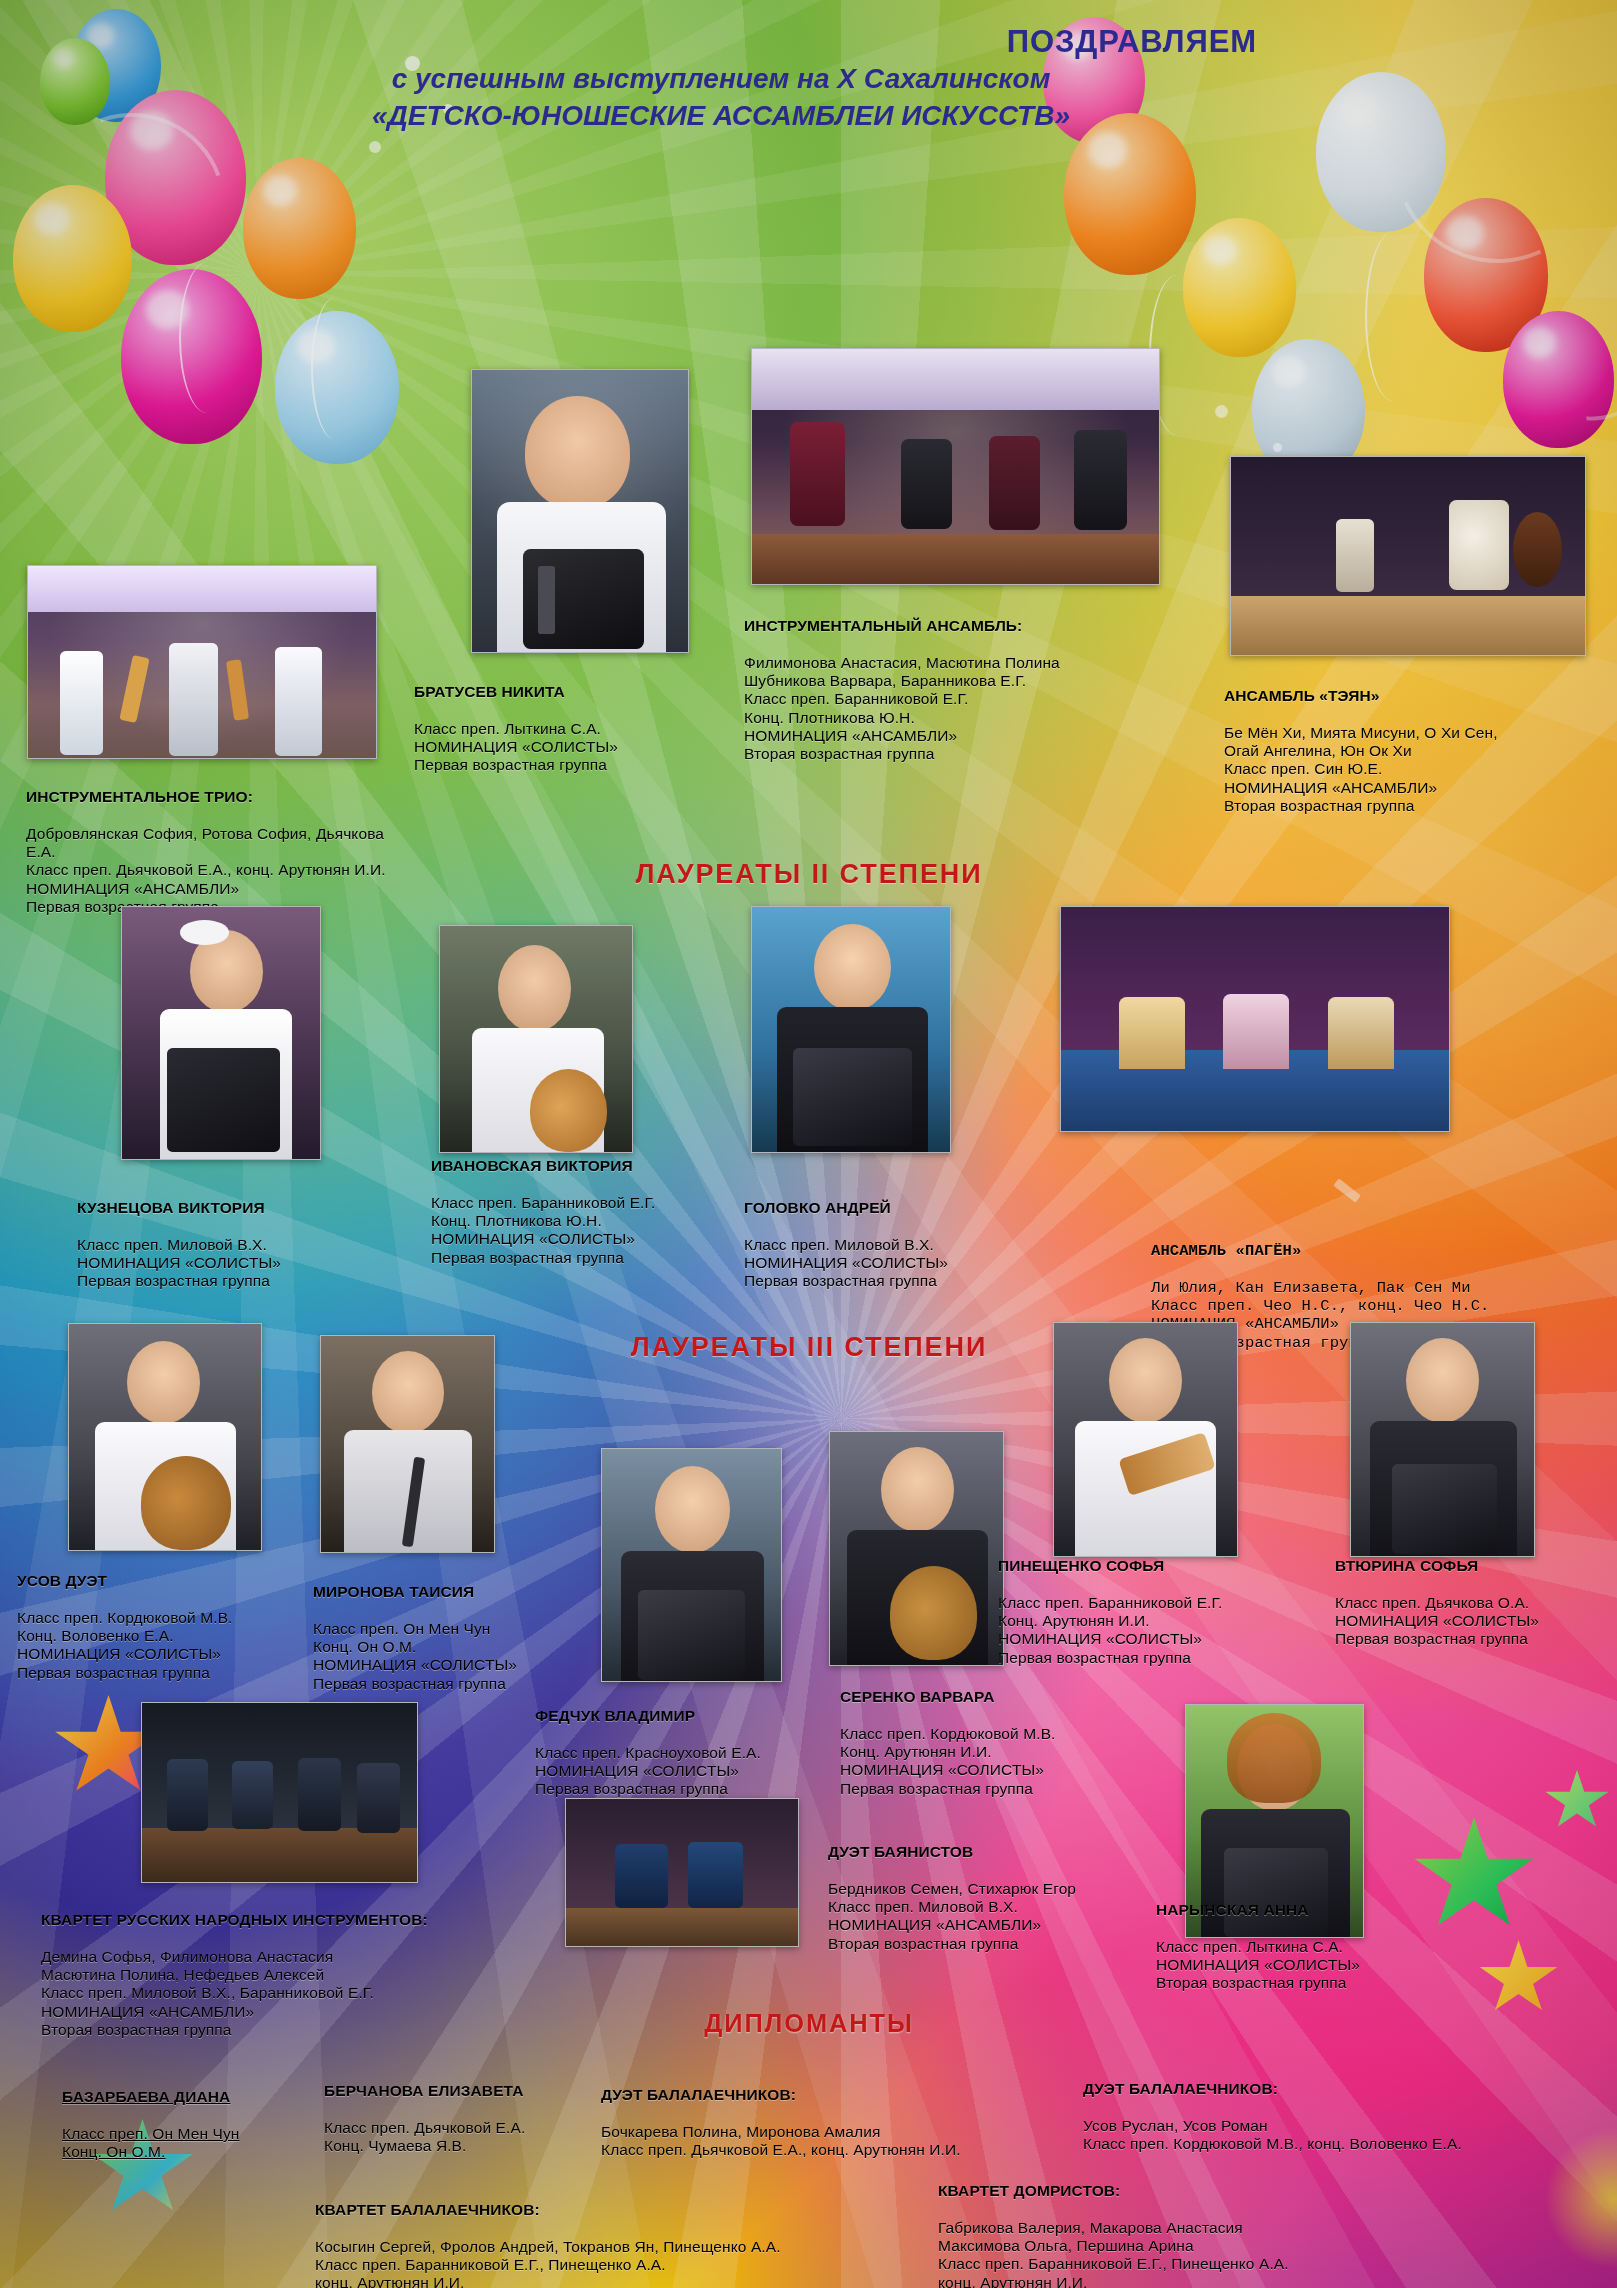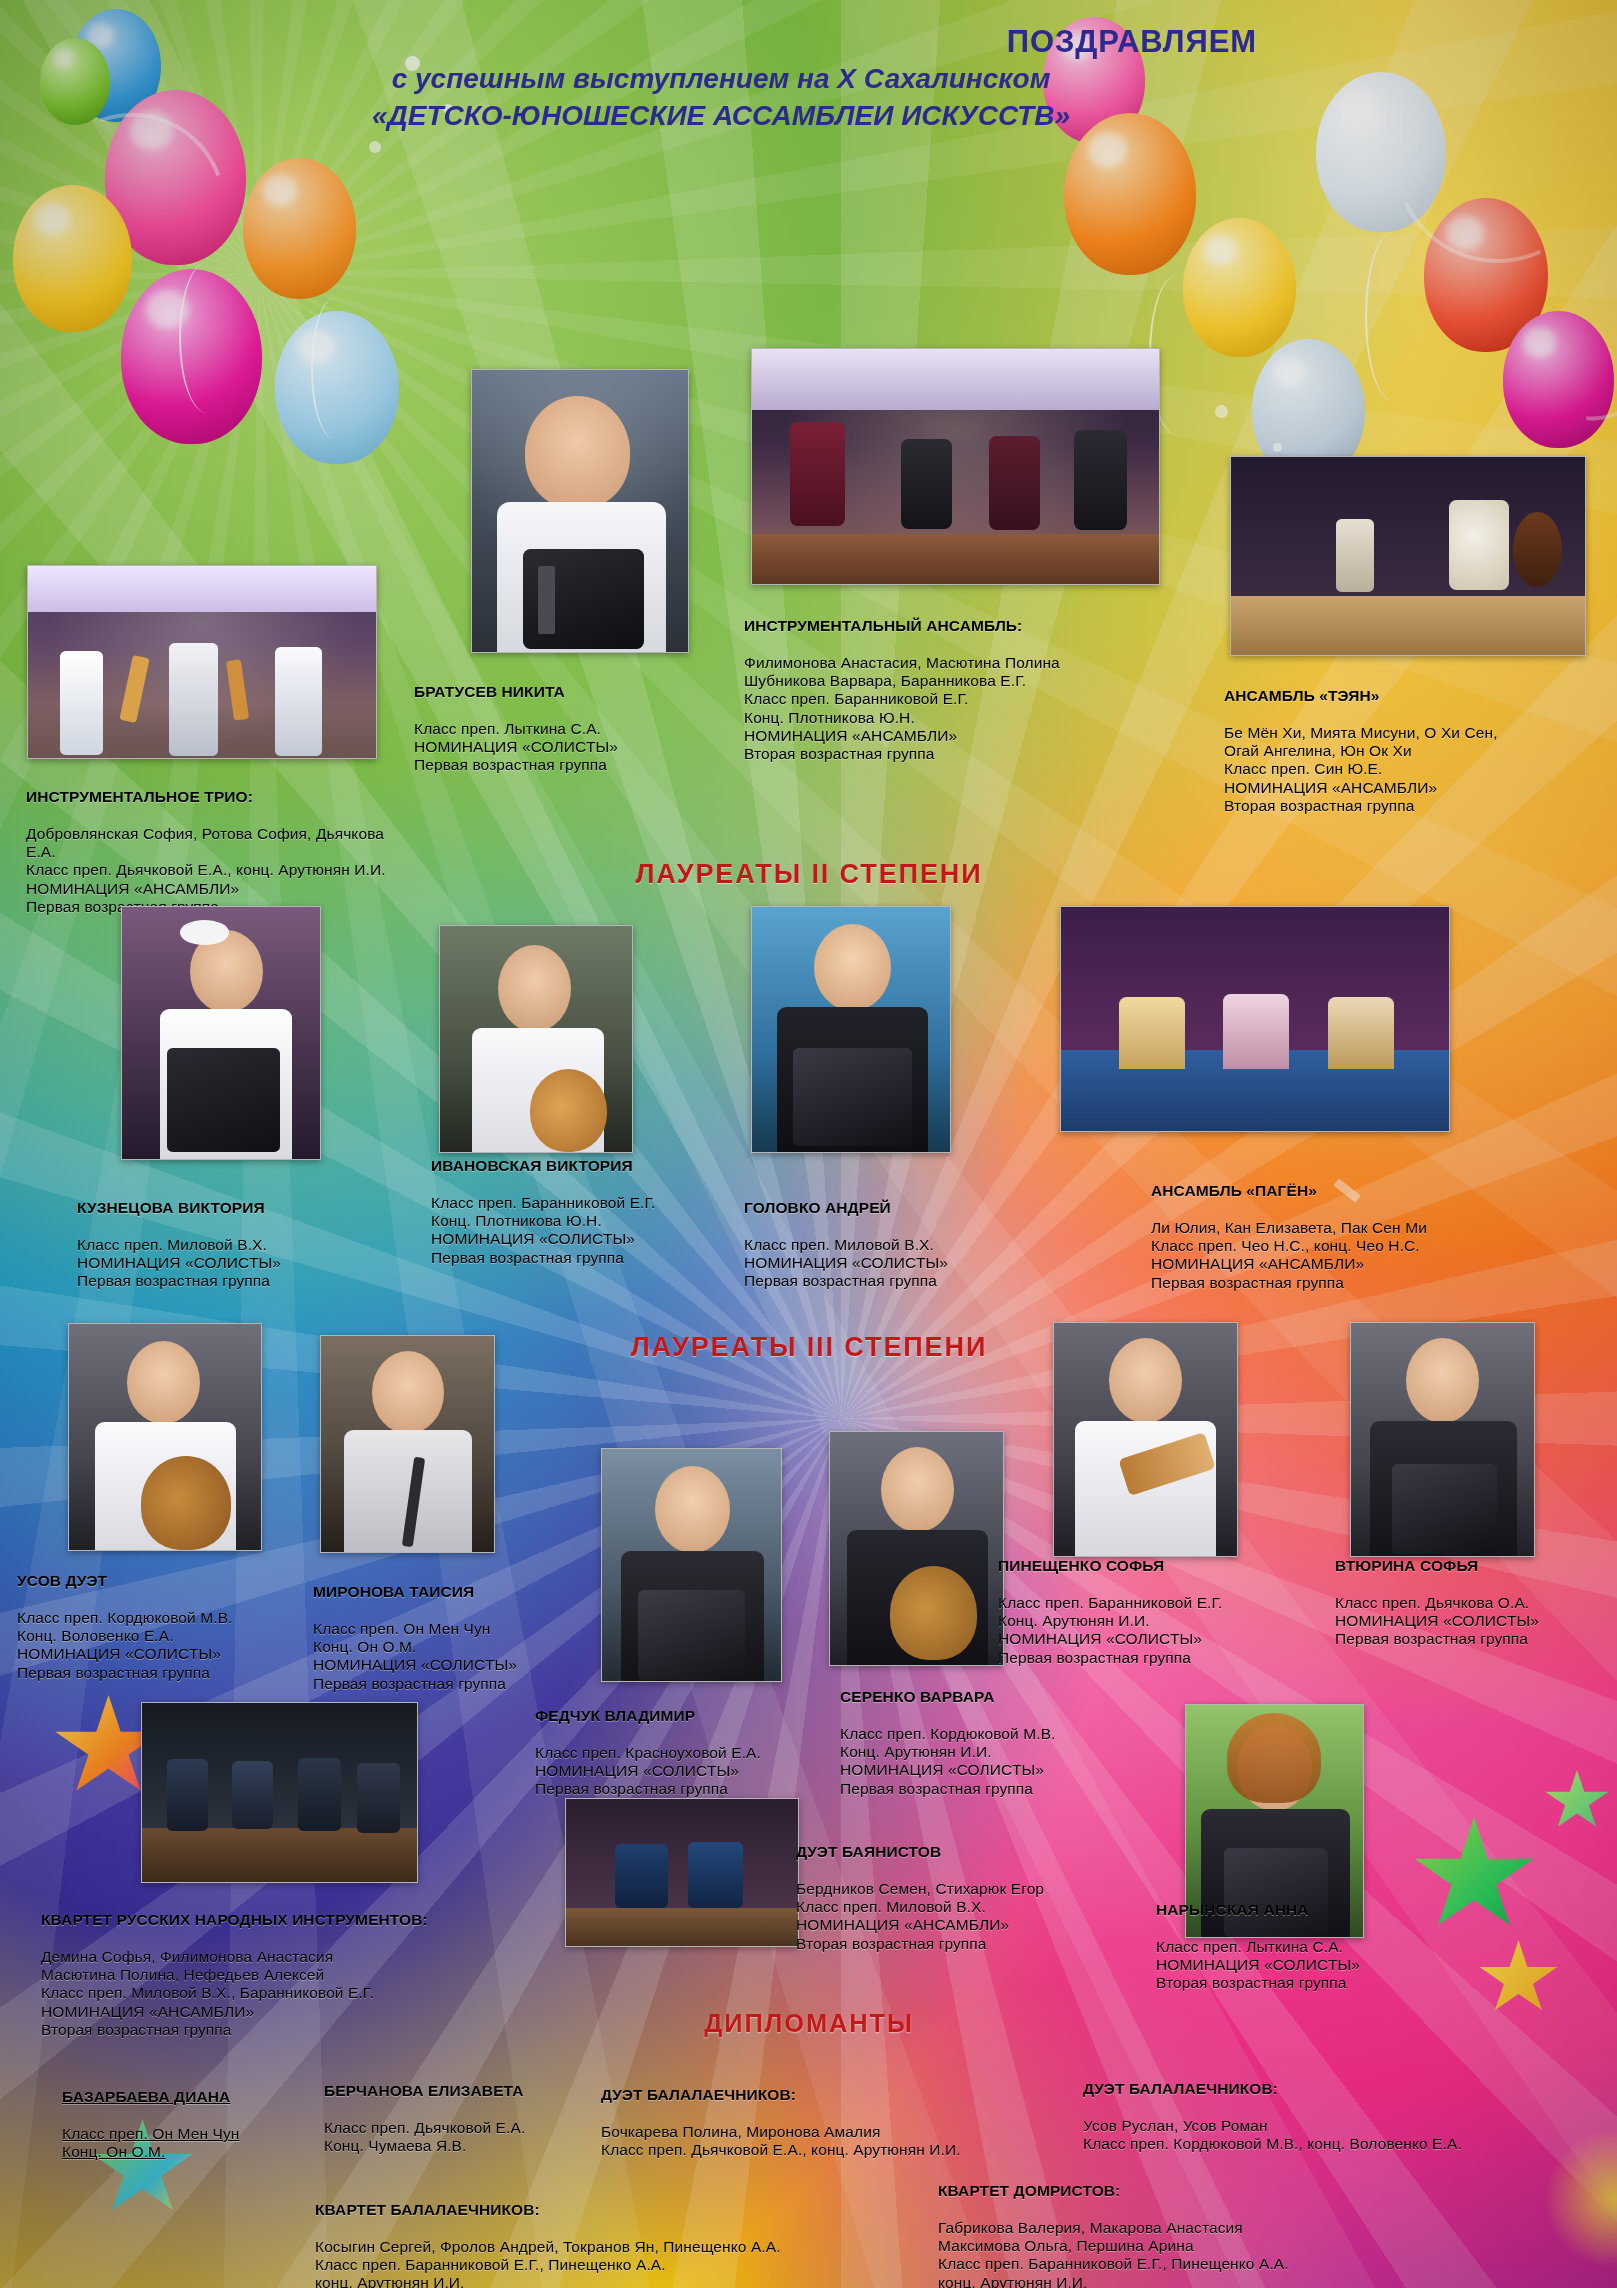--- a/index.html
+++ b/index.html
@@ -368,21 +368,21 @@
  Первая возрастная  группа</div>
   </div>
 
   <div class="caption" style="left:744px;top:1181px;width:311px;">
     <div class="hl">ГОЛОВКО АНДРЕЙ</div>
     <div>Класс преп. Миловой В.Х.
 НОМИНАЦИЯ «СОЛИСТЫ»
 Первая возрастная  группа</div>
   </div>
 
-  <div class="caption" style="left:1151px;top:1164px;width:395px;">
+  <div class="caption" style="left:1151px;top:1224px;width:395px;font-family:Liberation Mono, monospace;">
     <div class="hl">АНСАМБЛЬ «ПАГЁН»</div>
     <div>Ли Юлия, Кан Елизавета, Пак Сен Ми
 Класс преп. Чео Н.С., конц. Чео Н.С.
 НОМИНАЦИЯ «АНСАМБЛИ»
 Первая возрастная  группа</div>
   </div>
 
   <div class="section-head" style="top:1332px;">ЛАУРЕАТЫ  III  СТЕПЕНИ</div>
 
   <div class="photo" style="left:68px;top:1323px;width:194px;height:228px;">
@@ -501,21 +501,21 @@
 
   <div class="caption" style="left:41px;top:1893px;width:395px;">
     <div class="hl">КВАРТЕТ РУССКИХ НАРОДНЫХ ИНСТРУМЕНТОВ:</div>
     <div>Демина Софья, Филимонова Анастасия
 Масютина Полина, Нефедьев Алексей
 Класс преп. Миловой В.Х.,  Баранниковой Е.Г.
 НОМИНАЦИЯ «АНСАМБЛИ»
 Вторая возрастная  группа</div>
   </div>
 
-  <div class="caption" style="left:796px;top:1825px;width:320px;">
+  <div class="caption" style="left:828px;top:1825px;width:320px;">
     <div class="hl">ДУЭТ БАЯНИСТОВ</div>
     <div>Бердников Семен, Стихарюк Егор
 Класс преп. Миловой В.Х.
 НОМИНАЦИЯ «АНСАМБЛИ»
 Вторая возрастная  группа</div>
   </div>
 
   <div class="caption" style="left:1156px;top:1883px;width:311px;">
     <div class="hl">НАРЫНСКАЯ АННА</div>
     <div>Класс преп. Лыткина С.А.

